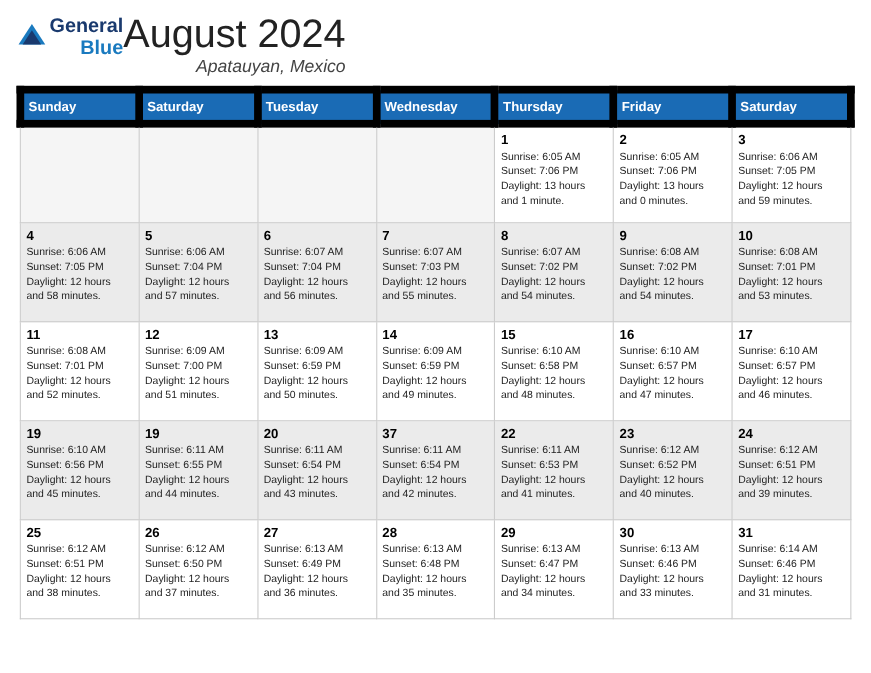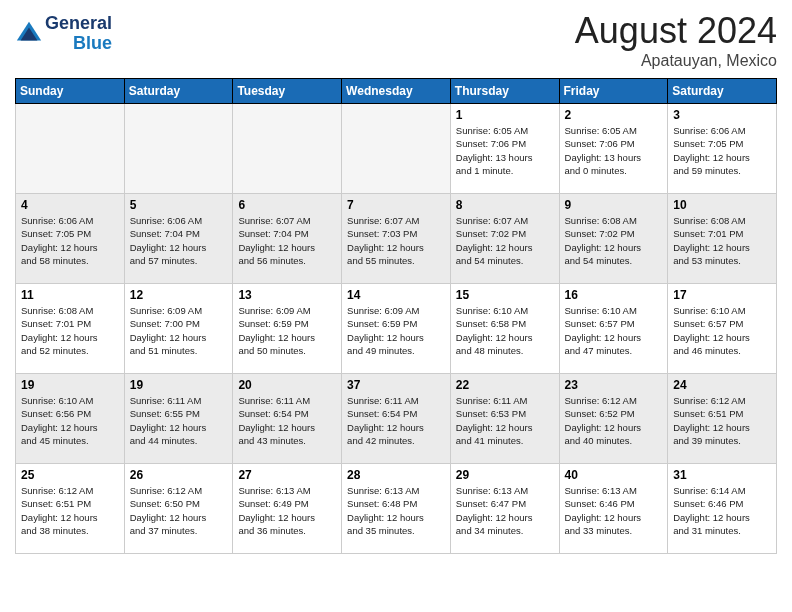--- a/index.html
+++ b/index.html
@@ -5,21 +5,20 @@
     * { box-sizing: border-box; margin: 0; padding: 0; }
     body {
       font-family: Arial, sans-serif;
       background: #fff;
       width: 792px;
       min-height: 612px;
       padding: 10px 15px;
     }
     .header {
       display: flex;
-      justify-content: space-between;
       align-items: flex-start;
       margin-bottom: 8px;
     }
     .logo {
       display: flex;
       align-items: center;
       margin-top: 4px;
     }
     .logo-text {
       font-size: 18px;
@@ -40,34 +39,35 @@
       text-align: right;
     }
     .month-year {
       font-size: 36px;
       font-weight: normal;
       color: #222;
     }
     .location {
       font-size: 16px;
       color: #444;
+      font-style: italic;
     }
     .calendar-table {
       width: 100%;
       border-collapse: collapse;
       table-layout: fixed;
     }
     .calendar-table th {
       background-color: #1a6bb5;
       color: #fff;
       font-size: 12px;
       font-weight: bold;
       padding: 5px 4px;
       text-align: left;
-      border: 1px solid #000000;
+      border: 7px solid #000000;
     }
     .calendar-table td {
       vertical-align: top;
       border: 1px solid #ccc;
       padding: 4px 5px;
       font-size: 10px;
       height: 90px;
       background: #fff;
     }
     .calendar-table td.empty {
@@ -249,21 +249,21 @@
         </td>
         <td>
           <span class="day-number">28</span>
           <div class="day-info">Sunrise: 6:13 AM<br>Sunset: 6:48 PM<br>Daylight: 12 hours<br>and 35 minutes.</div>
         </td>
         <td>
           <span class="day-number">29</span>
           <div class="day-info">Sunrise: 6:13 AM<br>Sunset: 6:47 PM<br>Daylight: 12 hours<br>and 34 minutes.</div>
         </td>
         <td>
-          <span class="day-number">40</span>
+          <span class="day-number">30</span>
           <div class="day-info">Sunrise: 6:13 AM<br>Sunset: 6:46 PM<br>Daylight: 12 hours<br>and 33 minutes.</div>
         </td>
         <td>
           <span class="day-number">31</span>
           <div class="day-info">Sunrise: 6:14 AM<br>Sunset: 6:46 PM<br>Daylight: 12 hours<br>and 31 minutes.</div>
         </td>
       </tr>
     </tbody>
 </table>
 

